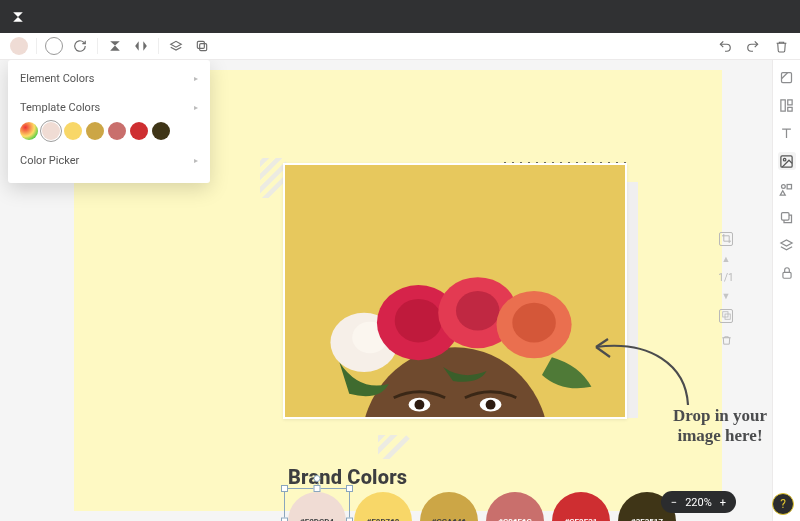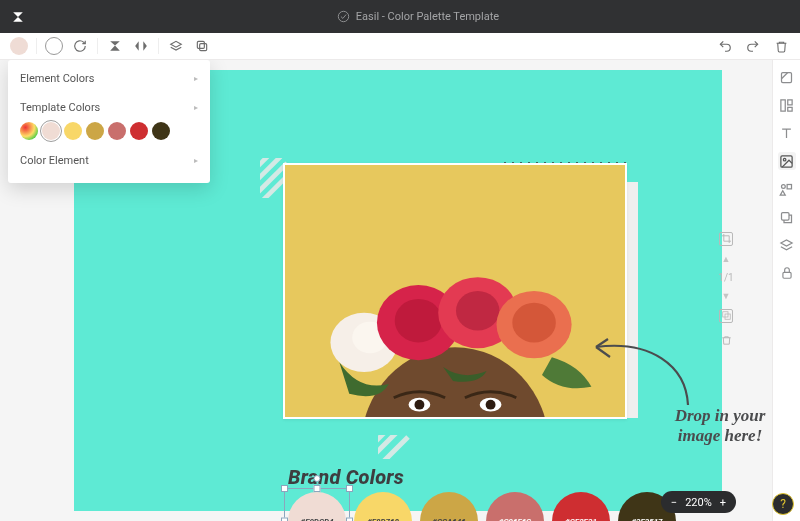--- a/index.html
+++ b/index.html
@@ -41,21 +41,21 @@
   .help { position:absolute; right:6px; bottom:6px; width:22px; height:22px; border:1.5px solid #e1c52f; border-radius:50%; display:flex; align-items:center; justify-content:center; color:#e1c52f; font-size:12px; background:#2b2c2e; }
   
   .dropdown { position:absolute; left:8px; top:0px; width:202px; background:#fff; box-shadow: 0 6px 20px rgba(0,0,0,.15); border-radius:3px; padding:4px 0 8px; z-index:10;}
   .dd-row { display:flex; align-items:center; justify-content:space-between; padding:8px 12px; font-size:11px; color:#555; cursor:pointer;}
   .dd-row .chev-r { color:#bbb; font-size:8px;}
   .swatch-row { display:flex; gap:4px; padding:0 12px 6px;}
   .sw { width:18px; height:18px; border-radius:50%;}
   .sw.sel { outline:1.5px solid #9e9e9e; outline-offset:1px;}
   .sw-grad { background: radial-gradient(circle at 30% 30%, #e33, #fd6 50%, #4c4 80%, #36c);}
   
-  .card { position:absolute; left:74px; top:10px; width:648px; height:441px; background:#5eead4;font-style:italic; }
+  .card { position:absolute; left:74px; top:10px; width:648px; height:441px; background:#fef9c3; }
   .dots { position:absolute; left:428px; top:90px; width:130px; height:30px;}
   .dots svg{ width:100%; height:100%;}
   .gray-shadow { position:absolute; left:220px; top:112px; width:344px; height:236px; background:#f0efef;}
   .photo { position:absolute; left:209px; top:93px; width:344px; height:256px; background:#e7c85d; overflow:hidden; border:2px solid #fff; box-shadow:0 1px 3px rgba(0,0,0,.08);}
   .photo svg { width:100%; height:100%; display:block;}
   .script { position:absolute; left:586px; top:336px; width:120px; font-family: "Segoe Script","Brush Script MT",cursive; font-size:17px; font-weight:700; line-height:1.15; color:#4b4c4e; text-align:center;}
   .arrow-svg { position:absolute; left:516px; top:255px; width:110px; height:86px;}
   .brand-title { position:absolute; left:214px; top:395px; font-size:20px; font-weight:800; color:#3d3e40; letter-spacing:.2px;}
   .brand-row { position:absolute; left:214px; top:422px; display:flex; gap:8px;}
   .bswatch { width:58px; height:58px; border-radius:50%; display:flex; align-items:center; justify-content:center; font-size:8px; font-weight:700; position:relative;}
@@ -71,27 +71,20 @@
   .diag svg, .diag2 svg { width:100%; height:100%;}
 </style>
 </head>
 <body>
 
 <div class="header">
   <div class="logo">
     <svg width="16" height="16" viewBox="0 0 20 20">
         <path d="M4 4 L16 4 L10 10 L16 16 L4 16 L10 10 Z" fill="#fff"></path>
       </svg>
-  </div>
-  <div class="header-center">
-    <svg width="13" height="13" viewBox="0 0 20 20">
-        <circle cx="10" cy="10" r="8" fill="none" stroke="#8e8f91" stroke-width="1.5"></circle>
-        <path d="M6 10 L9 13 L14 7" fill="none" stroke="#8e8f91" stroke-width="1.5"></path>
-      </svg>
-    <span>Easil - Color Palette Template</span>
   </div>
 </div>
 
 <div class="toolbar">
   <div class="tools-left">
     <span class="tool circle-fill"></span>
     <span class="tool-sep"></span>
     <span class="tool circle-outline"></span>
     <span class="tool">
         <svg width="14" height="14" viewBox="0 0 24 24" fill="none" stroke="#6d6d6d" stroke-width="2">
@@ -350,21 +343,21 @@
       <div class="swatch-row">
         <span class="sw sw-grad"></span>
       <span class="sw sel" style="background: rgb(240, 220, 212);"></span>
           <span class="sw" style="background: rgb(248, 215, 104);"></span>
           <span class="sw" style="background: rgb(204, 166, 70);"></span>
           <span class="sw" style="background: rgb(201, 111, 108);"></span>
           <span class="sw" style="background: rgb(206, 46, 49);"></span>
           <span class="sw" style="background: rgb(63, 53, 23);"></span>
         </div>
       <div class="dd-row">
-        <span>Color Element</span>
+        <span>Color Picker</span>
           <span class="chev-r">▸</span>
       </div>
     </div>
 
     <div class="zoom">
       <span class="zbtn">−</span>
       <span>220%</span>
       <span class="zbtn">+</span>
     </div>
   </div>

